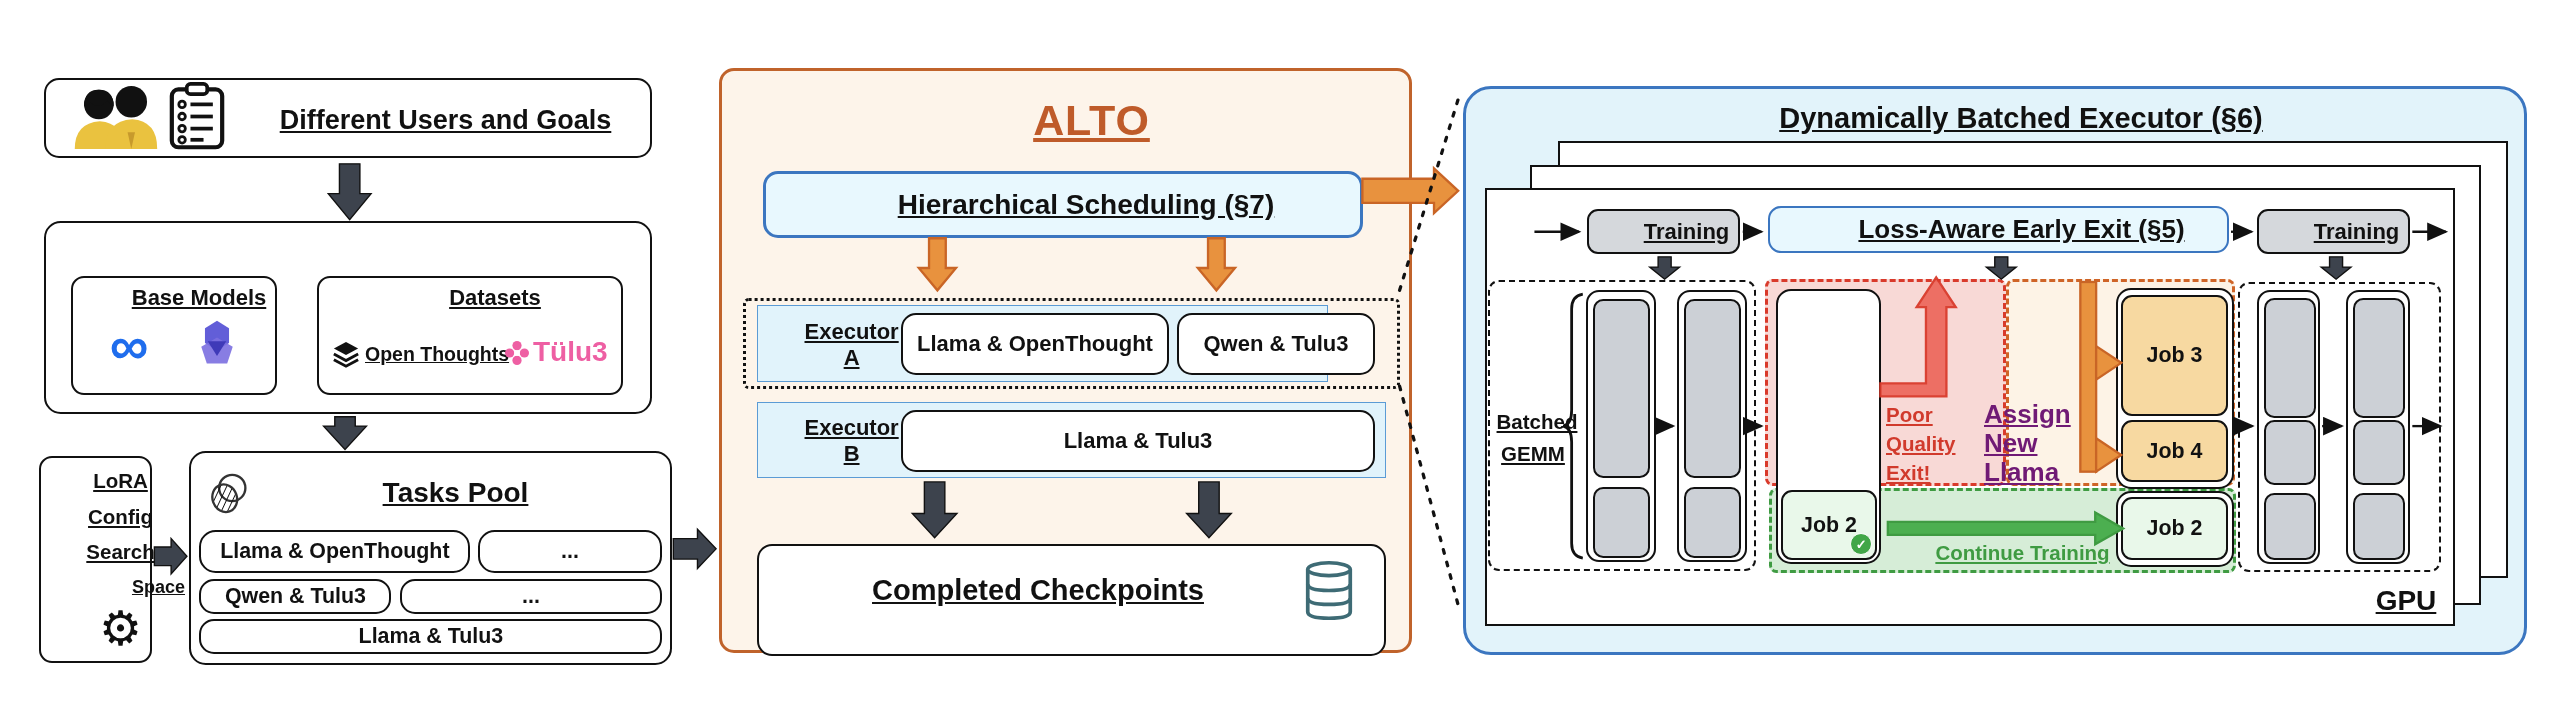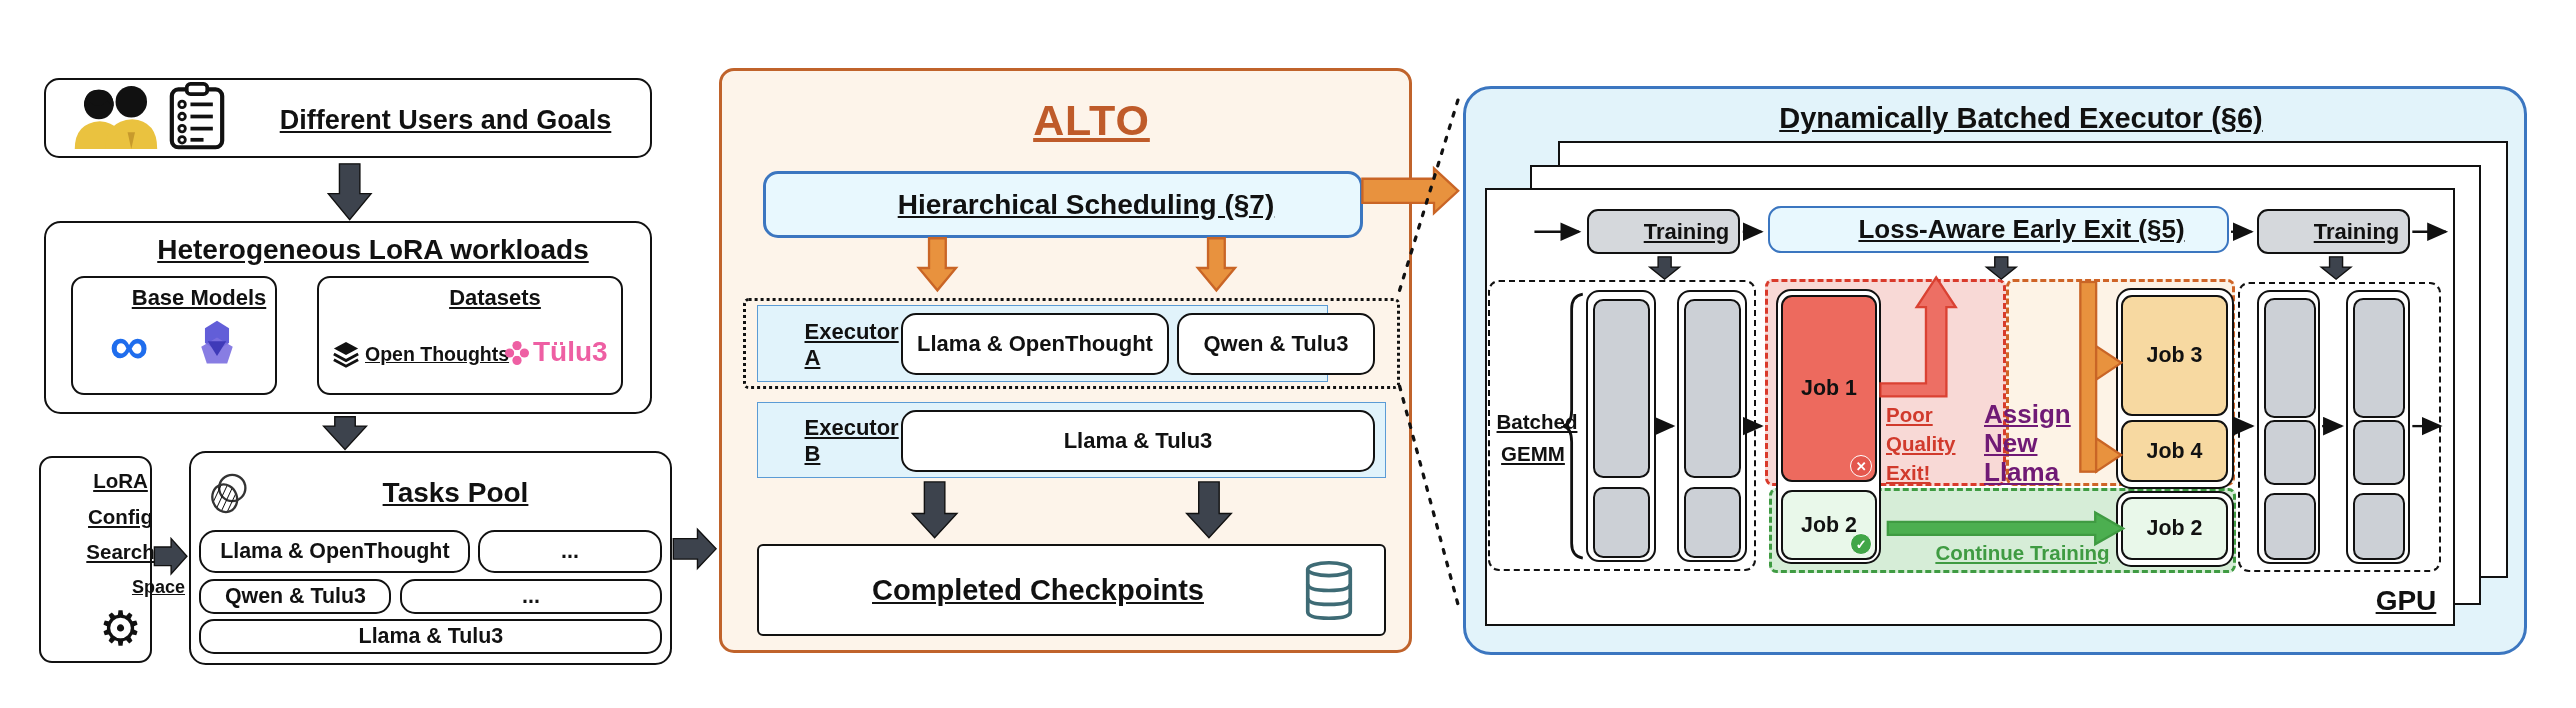--- a/index.html
+++ b/index.html
@@ -1,20 +1,20 @@
 <!DOCTYPE html>
 <html style="font-size:15px"><head>
 <meta charset="utf-8">
 <style>
   html,body{margin:0;padding:0;background:#ffffff;}
   *{box-sizing:border-box;font-family:"Liberation Sans",sans-serif;}
   .canvas{position:relative;width:2576px;height:709px;background:#ffffff;overflow:hidden;}
   .abs{position:absolute;}
   .box{position:absolute;background:#fff;border:2.8px solid #111;}
-  .ctr{display:flex;align-items:center;justify-content:center;text-align:left;padding-left:46px;}
+  .ctr{display:flex;align-items:center;justify-content:center;text-align:center;padding-left:46px;}
   .bold{font-weight:bold;color:#111;text-decoration:underline;}
   svg.overlay{position:absolute;left:0;top:0;width:2576px;height:709px;z-index:40;pointer-events:none;}
   .chip{position:absolute;background:#fff;border:2.8px solid #111;border-radius:16.7px;display:flex;align-items:center;justify-content:center;font-weight:bold;color:#111;}
   .zone{position:absolute;border-radius:7.4px;}
   .jobbox{position:absolute;border:2.3px solid #111;border-radius:11px;display:flex;align-items:center;justify-content:center;font-weight:bold;color:#111;}
   .jobwrap{position:absolute;background:#fff;border:2.3px solid #111;border-radius:15px;}
   .colwrap{position:absolute;background:#fff;border:2.3px solid #111;border-radius:13px;}
   .grayblk{position:absolute;background:#ccd0d6;border:2.3px solid #111;border-radius:10.2px;}
   .badge{position:absolute;width:22px;height:22px;border-radius:50%;display:flex;align-items:center;justify-content:center;color:#fff;font-weight:bold;font-size:13px;border:1.9px solid #fff;}
 </style>
@@ -41,21 +41,20 @@
       <line x1="24" y1="37" x2="48" y2="37" stroke="#111" stroke-width="4"></line>
       <circle cx="15" cy="50" r="3.5" fill="none" stroke="#111" stroke-width="3"></circle>
       <line x1="24" y1="50" x2="48" y2="50" stroke="#111" stroke-width="4"></line>
       <circle cx="15" cy="62" r="3.5" fill="none" stroke="#111" stroke-width="3"></circle>
       <line x1="24" y1="62" x2="38" y2="62" stroke="#111" stroke-width="4"></line>
     </svg>
     <div class="abs bold" style="left:195px;top:0;width:409px;height:80px;display:flex;align-items:center;justify-content:center;font-size:27px;">Different Users and Goals</div>
   </div>
 
   <div class="box" style="left:44px;top:221px;width:608px;height:193px;border-radius:16.7px;">
-    <div class="abs bold ctr" style="left:0;top:7.4px;width:608px;height:39px;font-size:28px;">Heterogeneous LoRA workloads</div>
     <div class="box" style="left:25px;top:53px;width:206px;height:119px;border-radius:13px;">
       <div class="abs bold ctr" style="left:0;top:5.6px;width:206px;height:28px;font-size:22px;">Base Models</div>
       <div class="abs" style="left:26px;top:37px;width:60px;height:60px;color:#1f6ded;font-size:54px;font-weight:bold;display:flex;align-items:center;justify-content:center;">∞</div>
       <svg class="abs" style="left:119px;top:41px;" width="50" height="50" viewBox="0 0 54 54">
         <polygon points="27,2 40,10 40,26 27,34 14,26 14,10" fill="#5a55d6" opacity="0.95"></polygon>
         <polygon points="27,20 44,30 38,48 16,48 10,30" fill="#7b6fe0" opacity="0.9"></polygon>
         <polygon points="17,24 37,24 27,40" fill="#3f3ab8"></polygon>
       </svg>
     </div>
     <div class="box" style="left:271px;top:53px;width:306px;height:119px;border-radius:13px;">
@@ -111,21 +110,21 @@
     <div class="abs" style="left:35px;top:234px;width:571px;height:77px;background:#e1f3fb;border:1.9px solid #5b9bd5;">
       <div class="abs bold ctr" style="left:5.6px;top:0;width:130px;height:77px;font-size:22px;">Executor A</div>
       <div class="chip" style="left:143px;top:7.4px;width:268px;height:62px;font-size:22px;border-radius:15px;">Llama &amp; OpenThought</div>
       <div class="chip" style="left:419px;top:7.4px;width:198px;height:62px;font-size:22px;border-radius:15px;">Qwen &amp; Tulu3</div>
     </div>
     <div class="abs" style="left:35px;top:331px;width:629px;height:76px;background:#e1f3fb;border:1.9px solid #5b9bd5;">
       <div class="abs bold ctr" style="left:5.6px;top:0;width:130px;height:76px;font-size:22px;">Executor B</div>
       <div class="chip" style="left:143px;top:6.5px;width:474px;height:62px;font-size:22px;border-radius:15px;">Llama &amp; Tulu3</div>
     </div>
 
-    <div class="box" style="left:35px;top:473px;width:629px;height:92px;border-radius:6px;">
+    <div class="box" style="left:35px;top:473px;width:629px;height:112px;border-radius:15px;">
       <div class="abs bold" style="left:0;top:0;width:558px;height:88px;display:flex;align-items:center;justify-content:center;font-size:29px;">Completed Checkpoints</div>
       <svg class="abs" style="left:544px;top:14px;" width="52" height="61" viewBox="0 0 56 66">
         <path d="M5,10 L5,56 Q5,63 28,63 Q51,63 51,56 L51,10" fill="#fff" stroke="#3e6b75" stroke-width="4"></path>
         <ellipse cx="28" cy="10" rx="23" ry="7" fill="#fff" stroke="#3e6b75" stroke-width="4"></ellipse>
         <path d="M5,26 Q5,33 28,33 Q51,33 51,26" fill="none" stroke="#3e6b75" stroke-width="4"></path>
         <path d="M5,41 Q5,48 28,48 Q51,48 51,41" fill="none" stroke="#3e6b75" stroke-width="4"></path>
       </svg>
     </div>
   </div>
 
@@ -166,24 +165,20 @@
     <div>Exit!</div>
   </div>
   <div class="abs bold" style="left:1984px;top:400px;font-size:26px;line-height:29px;color:#701a75;z-index:8;">
     <div>Assign</div>
     <div>New</div>
     <div>Llama</div>
   </div>
   <div class="abs bold ctr" style="left:1888px;top:541px;width:223px;height:24px;font-size:20.5px;color:#3f9b42;z-index:8;">Continue Training</div>
 
   <div class="jobwrap" style="left:1776px;top:289px;width:105px;height:275px;z-index:6;"></div>
-  <div class="jobbox" style="left:1781px;top:295px;width:96px;height:187px;background:#ed6a5e;font-size:21.4px;z-index:7;">
-    <span>Job 1</span>
-    <div class="badge" style="right:2.8px;bottom:2.8px;background:#e4574d;">✕</div>
-  </div>
   <div class="jobbox" style="left:1781px;top:490px;width:96px;height:70px;background:#e9f8ea;font-size:21.4px;z-index:7;">
     <span>Job 2</span>
     <div class="badge" style="right:2.8px;bottom:2.8px;background:#41a648;">✓</div>
   </div>
 
   <div class="jobwrap" style="left:2116px;top:288px;width:118px;height:201px;z-index:6;"></div>
   <div class="jobbox" style="left:2121px;top:295px;width:107px;height:121px;background:#f7d9a1;font-size:21.4px;z-index:7;">
       <span>Job 3</span>
     </div>
   <div class="jobbox" style="left:2121px;top:420px;width:107px;height:62px;background:#f7d9a1;font-size:21.4px;z-index:7;">

